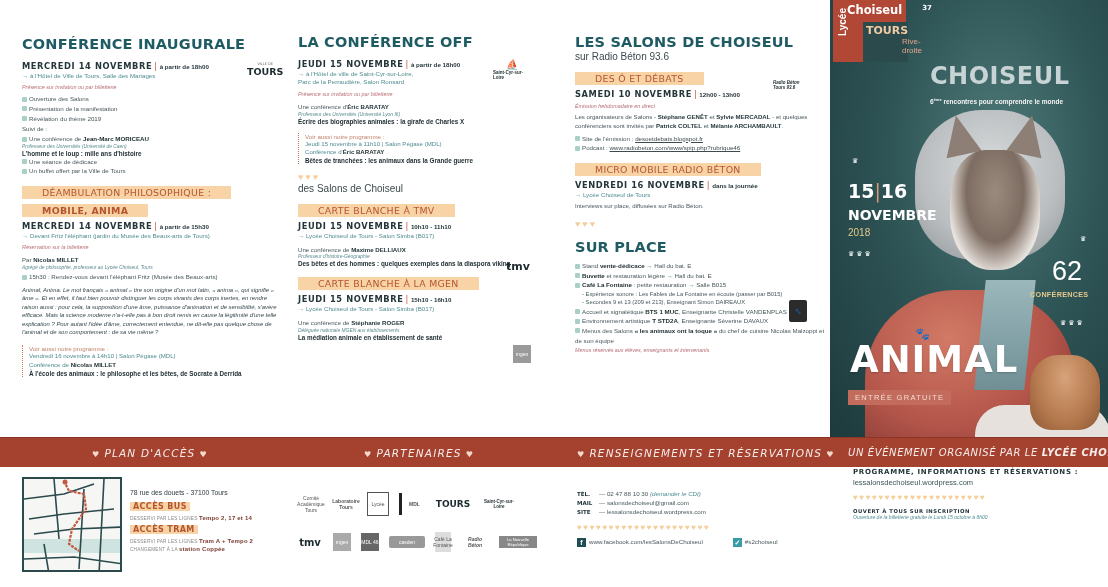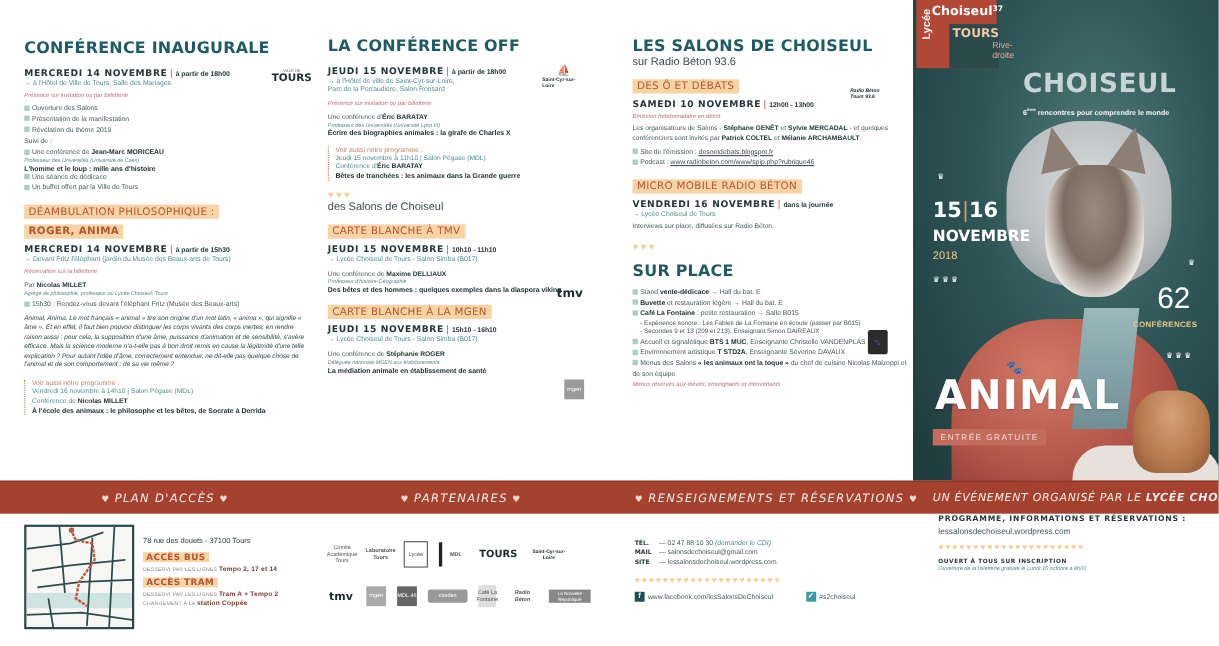--- a/index.html
+++ b/index.html
@@ -6,21 +6,21 @@
   html, body { width: 1108px; height: 587px; overflow: hidden; background: #ffffff; }
   body { font-family: "Liberation Sans", sans-serif; color: #3d4a4e; position: relative; }
 
   .col { position: absolute; top: 0; height: 555px; }
   #col1 { left: 22px; width: 262px; }
   #col2 { left: 298px; width: 262px; }
   #col3 { left: 575px; width: 250px; }
 
   .h1 { font-family: "DejaVu Sans", sans-serif; font-weight: bold; color: #1f5b63; font-size: 14.5px; letter-spacing: 0.2px; }
   .sub { font-size: 10px; color: #3d4a4e; margin-top: 1px; }
-  .ribbon { display: inline-block; background: #f7d3a6; color: #b5552f; font-family: "DejaVu Sans", sans-serif; font-size: 9.4px; padding: 1px 4px; letter-spacing: 0.3px; margin-top: 10px; text-align: center; }
+  .ribbon { display: inline-block; background: #f7d3a6; color: #b5552f; font-family: "DejaVu Sans", sans-serif; font-size: 9.4px; padding: 1px 20px; letter-spacing: 0.3px; margin-top: 10px; text-align: center; }
   .ribbon.bold { font-weight: bold; margin-top: 0; }
   .date { font-family: "DejaVu Sans", sans-serif; font-weight: bold; font-size: 8.3px; color: #24363a; letter-spacing: 0.6px; margin-top: 3px; white-space: nowrap; }
   .date .sep { color: #c0563a; font-weight: normal; margin: 0 2px; }
   .date .time { font-family: "Liberation Sans", sans-serif; font-size: 6.2px; letter-spacing: 0; font-weight: bold; color: #24363a; }
   .loc { font-size: 6.2px; color: #4f8c92; margin-top: 1px; line-height: 1.35; }
   .note { font-size: 5.4px; color: #b86e74; font-style: italic; margin-top: 4px; }
   .txt { font-size: 6.1px; color: #46575b; line-height: 1.45; }
   .txt b { color: #24363a; }
   .role { font-size: 4.9px; font-style: italic; color: #5a8a8f; }
   .title { font-size: 6.3px; font-weight: bold; color: #1c2b2e; margin-top: 1px; }
@@ -51,21 +51,21 @@
   .ear-l, .ear-r { position: absolute; top: 115px; width: 0; height: 0; border-left: 18px solid transparent; border-right: 18px solid transparent; border-bottom: 40px solid #8d7f76; }
   .ear-l { left: 112px; transform: rotate(-12deg); }
   .ear-r { left: 180px; transform: rotate(12deg); }
   .kitten { position: absolute; left: 200px; top: 355px; width: 70px; height: 75px; border-radius: 40% 40% 30% 30%;
     background: radial-gradient(ellipse at 50% 30%, #d7a27a 0%, #b4784d 60%, #8a5633 100%); }
   .cushion { position: absolute; left: 145px; top: 405px; width: 135px; height: 40px; background: #e6e1dc; border-radius: 30px 30px 0 0; }
 
   .lycee-badge { position: absolute; left: 3px; top: 0; width: 73px; height: 62px; background: #b14735; }
   .lycee-vert { position: absolute; left: 4px; top: 36px; transform: rotate(-90deg); transform-origin: left top; color: #fff; font-weight: bold; font-size: 10px; width: 30px; }
   .choiseul37 { position: absolute; left: 14px; top: 3px; color: #fff; font-weight: bold; font-size: 11.5px; font-family: "DejaVu Sans", sans-serif; }
-  .choiseul37 sup { font-size: 7px; vertical-align: 4px; }
+  .choiseul37 sup { font-size: 7px; vertical-align: 4px; margin-left: 20px; }
   .tours-b { position: absolute; left: 30px; top: 22px; width: 45px; height: 40px; background: #2a4a4c; }
   .tours-b .t1 { color: #f1c9a2; font-weight: bold; font-size: 11px; font-family: "DejaVu Sans", sans-serif; margin: 2px 0 0 3px; }
   .tours-b .t2 { color: #e3a58d; font-size: 8px; margin-left: 3px; padding-left: 36px; }
   .script { position: absolute; left: 102px; top: 34px; font-family: "DejaVu Serif", serif; font-style: italic; color: #f1ecea; font-size: 22px; letter-spacing: 1px; }
   .big-choiseul { position: absolute; left: 100px; top: 62px; font-family: "DejaVu Sans", sans-serif; font-weight: bold; color: #c7d3d5; font-size: 24px; letter-spacing: 0.5px; }
   .tagline { position: absolute; left: 100px; top: 97px; color: #f4f4f4; font-size: 6.5px; font-weight: bold; }
   .tagline sup { font-size: 4px; }
   .bee { position: absolute; color: #ffffff; font-size: 7px; }
   .d1516 { position: absolute; left: 18px; top: 180px; color: #fff; font-family: "DejaVu Sans", sans-serif; font-weight: bold; font-size: 19px; }
   .d1516 .bar { color: #d69a74; font-weight: normal; }
@@ -123,21 +123,21 @@
     <div class="bullet"><span class="dot"></span><span>Révélation du thème 2019</span></div>
   </div>
   <div class="txt" style="margin-top:2px;">Suivi de :</div>
   <div class="bullet"><span class="dot"></span><span>Une conférence de</span> <b style="color:#1c2b2e">Jean-Marc MORICEAU</b></div>
   <div class="role">Professeur des Universités (Université de Caen)</div>
   <div class="title">L'homme et le loup : mille ans d'histoire</div>
   <div class="bullet"><span class="dot"></span><span>Une séance de dédicace</span></div>
   <div class="bullet"><span class="dot"></span><span>Un buffet offert par la Ville de Tours</span></div>
 
   <div class="ribbon" style="margin-top:10px;">DÉAMBULATION PHILOSOPHIQUE :</div><br>
-  <div class="ribbon bold">ROGER, ANIMA</div>
+  <div class="ribbon bold">MOBILE, ANIMA</div>
   <div class="date"><span>MERCREDI 14 NOVEMBRE</span><span class="sep">|</span><span class="time">à partir de 15h30</span></div>
   <div class="loc">→ Devant Fritz l'éléphant (jardin du Musée des Beaux-arts de Tours)</div>
   <div class="note">Réservation sur la billetterie</div>
   <div class="txt" style="margin-top:6px;"><span>Par</span> <b>Nicolas MILLET</b></div>
   <div class="role">Agrégé de philosophie, professeur au Lycée Choiseul, Tours</div>
   <div class="bullet" style="margin-top:2px;"><span class="dot"></span><span>15h30 : Rendez-vous devant l'éléphant Fritz (Musée des Beaux-arts)</span></div>
   <div class="italic-par">Animal, Anima. Le mot français « animal » tire son origine d'un mot latin, « anima », qui signifie « âme ». Et en effet, il faut bien pouvoir distinguer les corps vivants des corps inertes, en rendre raison aussi : pour cela, la supposition d'une âme, puissance d'animation et de sensibilité, s'avère efficace. Mais la science moderne n'a-t-elle pas à bon droit remis en cause la légitimité d'une telle explication ? Pour autant l'idée d'âme, correctement entendue, ne dit-elle pas quelque chose de l'animal et de son comportement : de sa vie même ?</div>
   <div class="aside">
     <div class="aside lead" style="border:none;padding:0;margin:0;">Voir aussi notre programme :</div>
     <div class="line">Vendredi 16 novembre à 14h10 | Salon Pégase (MDL)</div>

